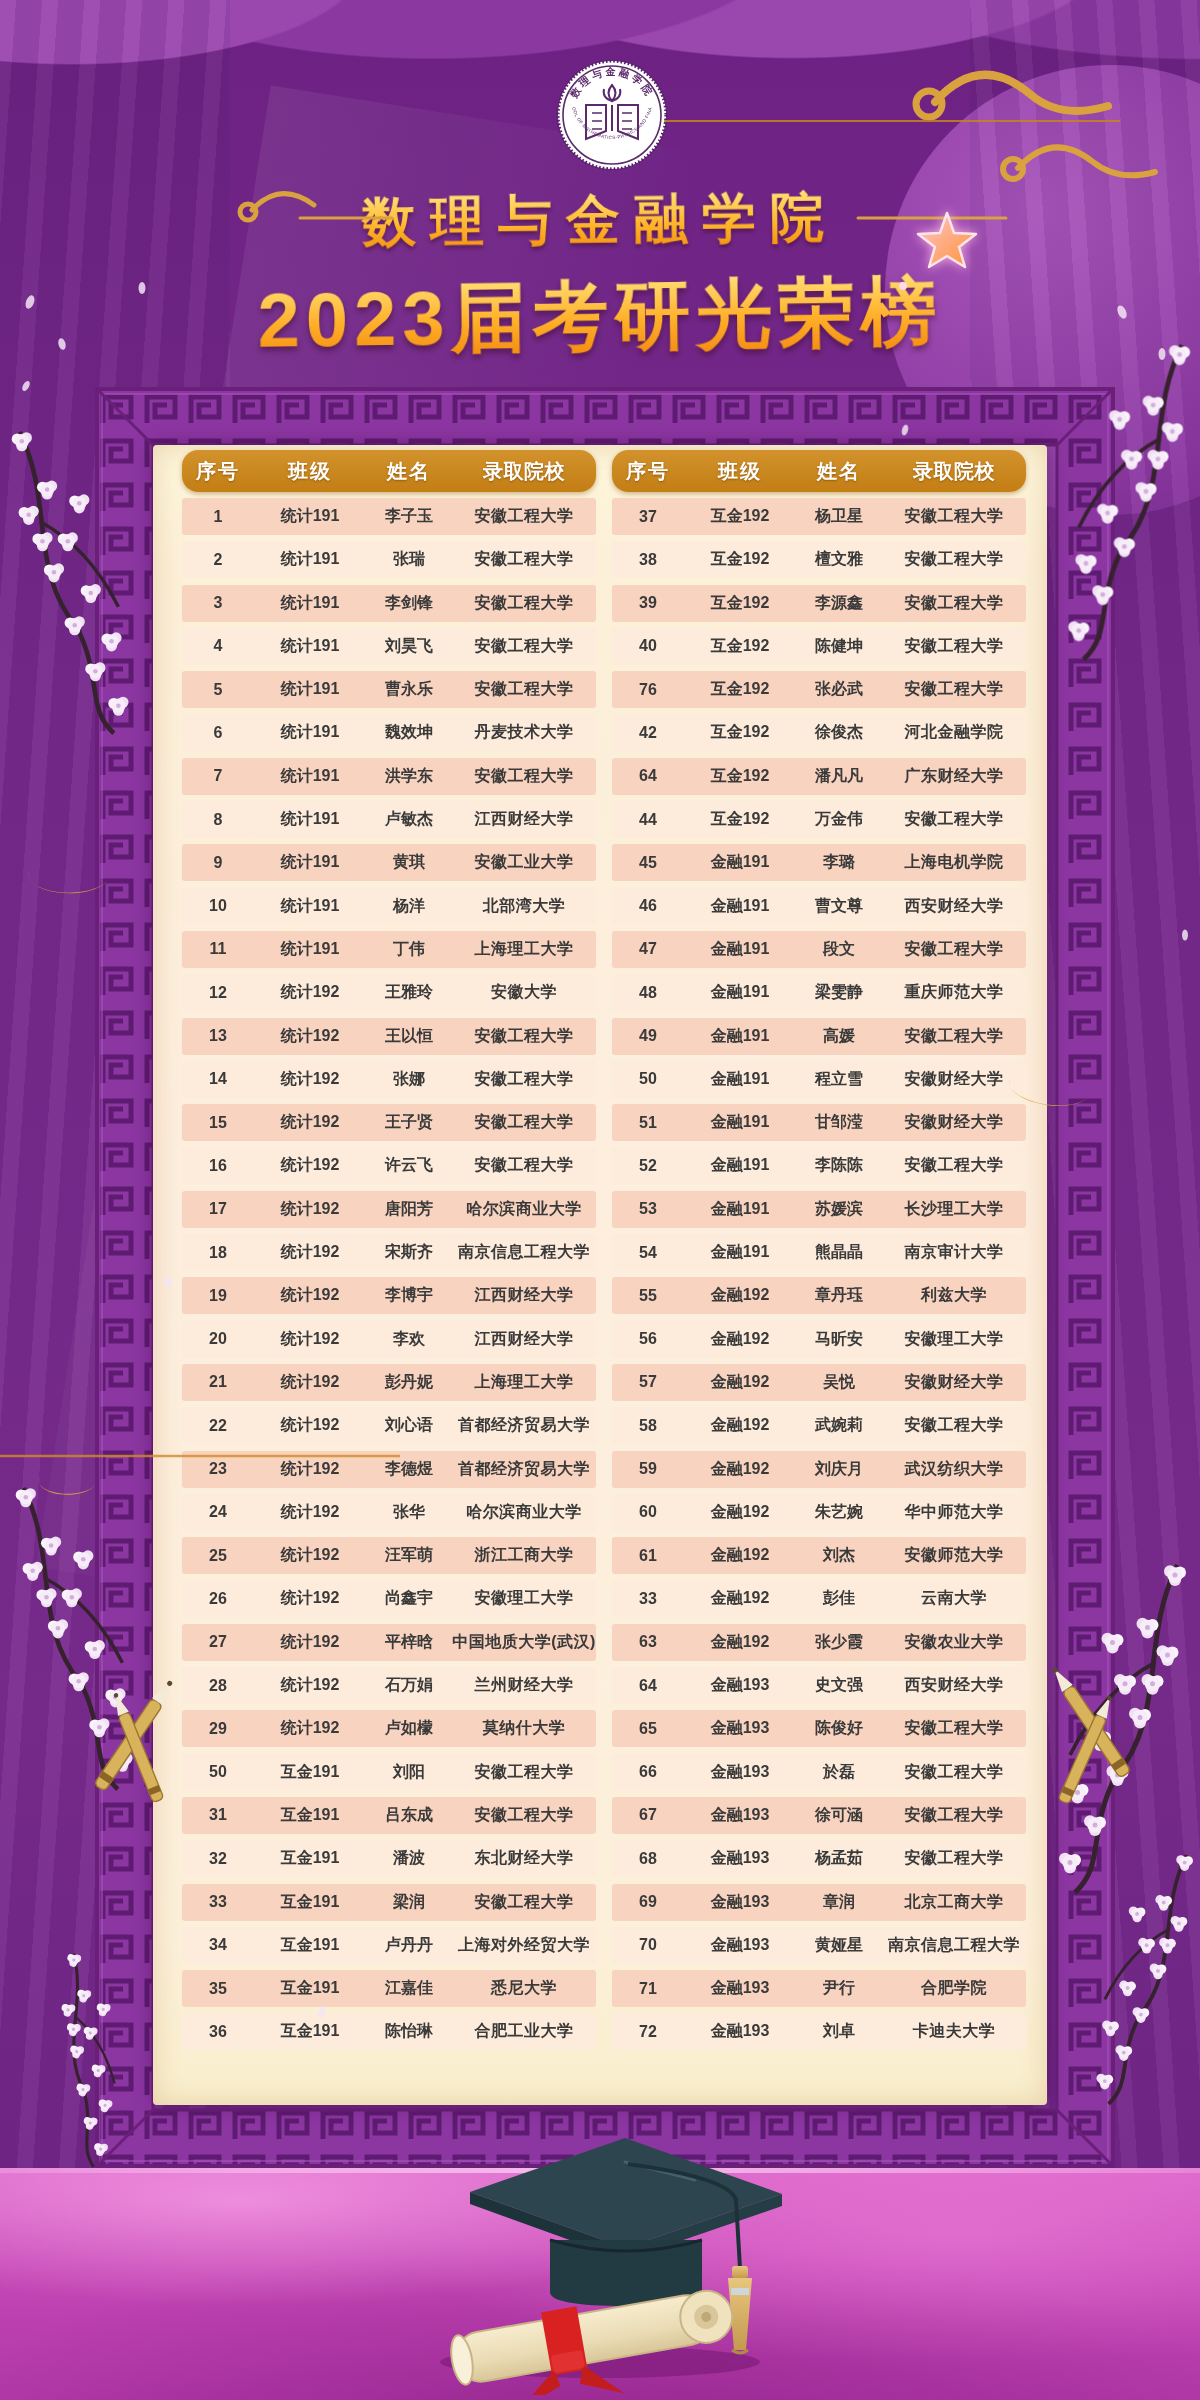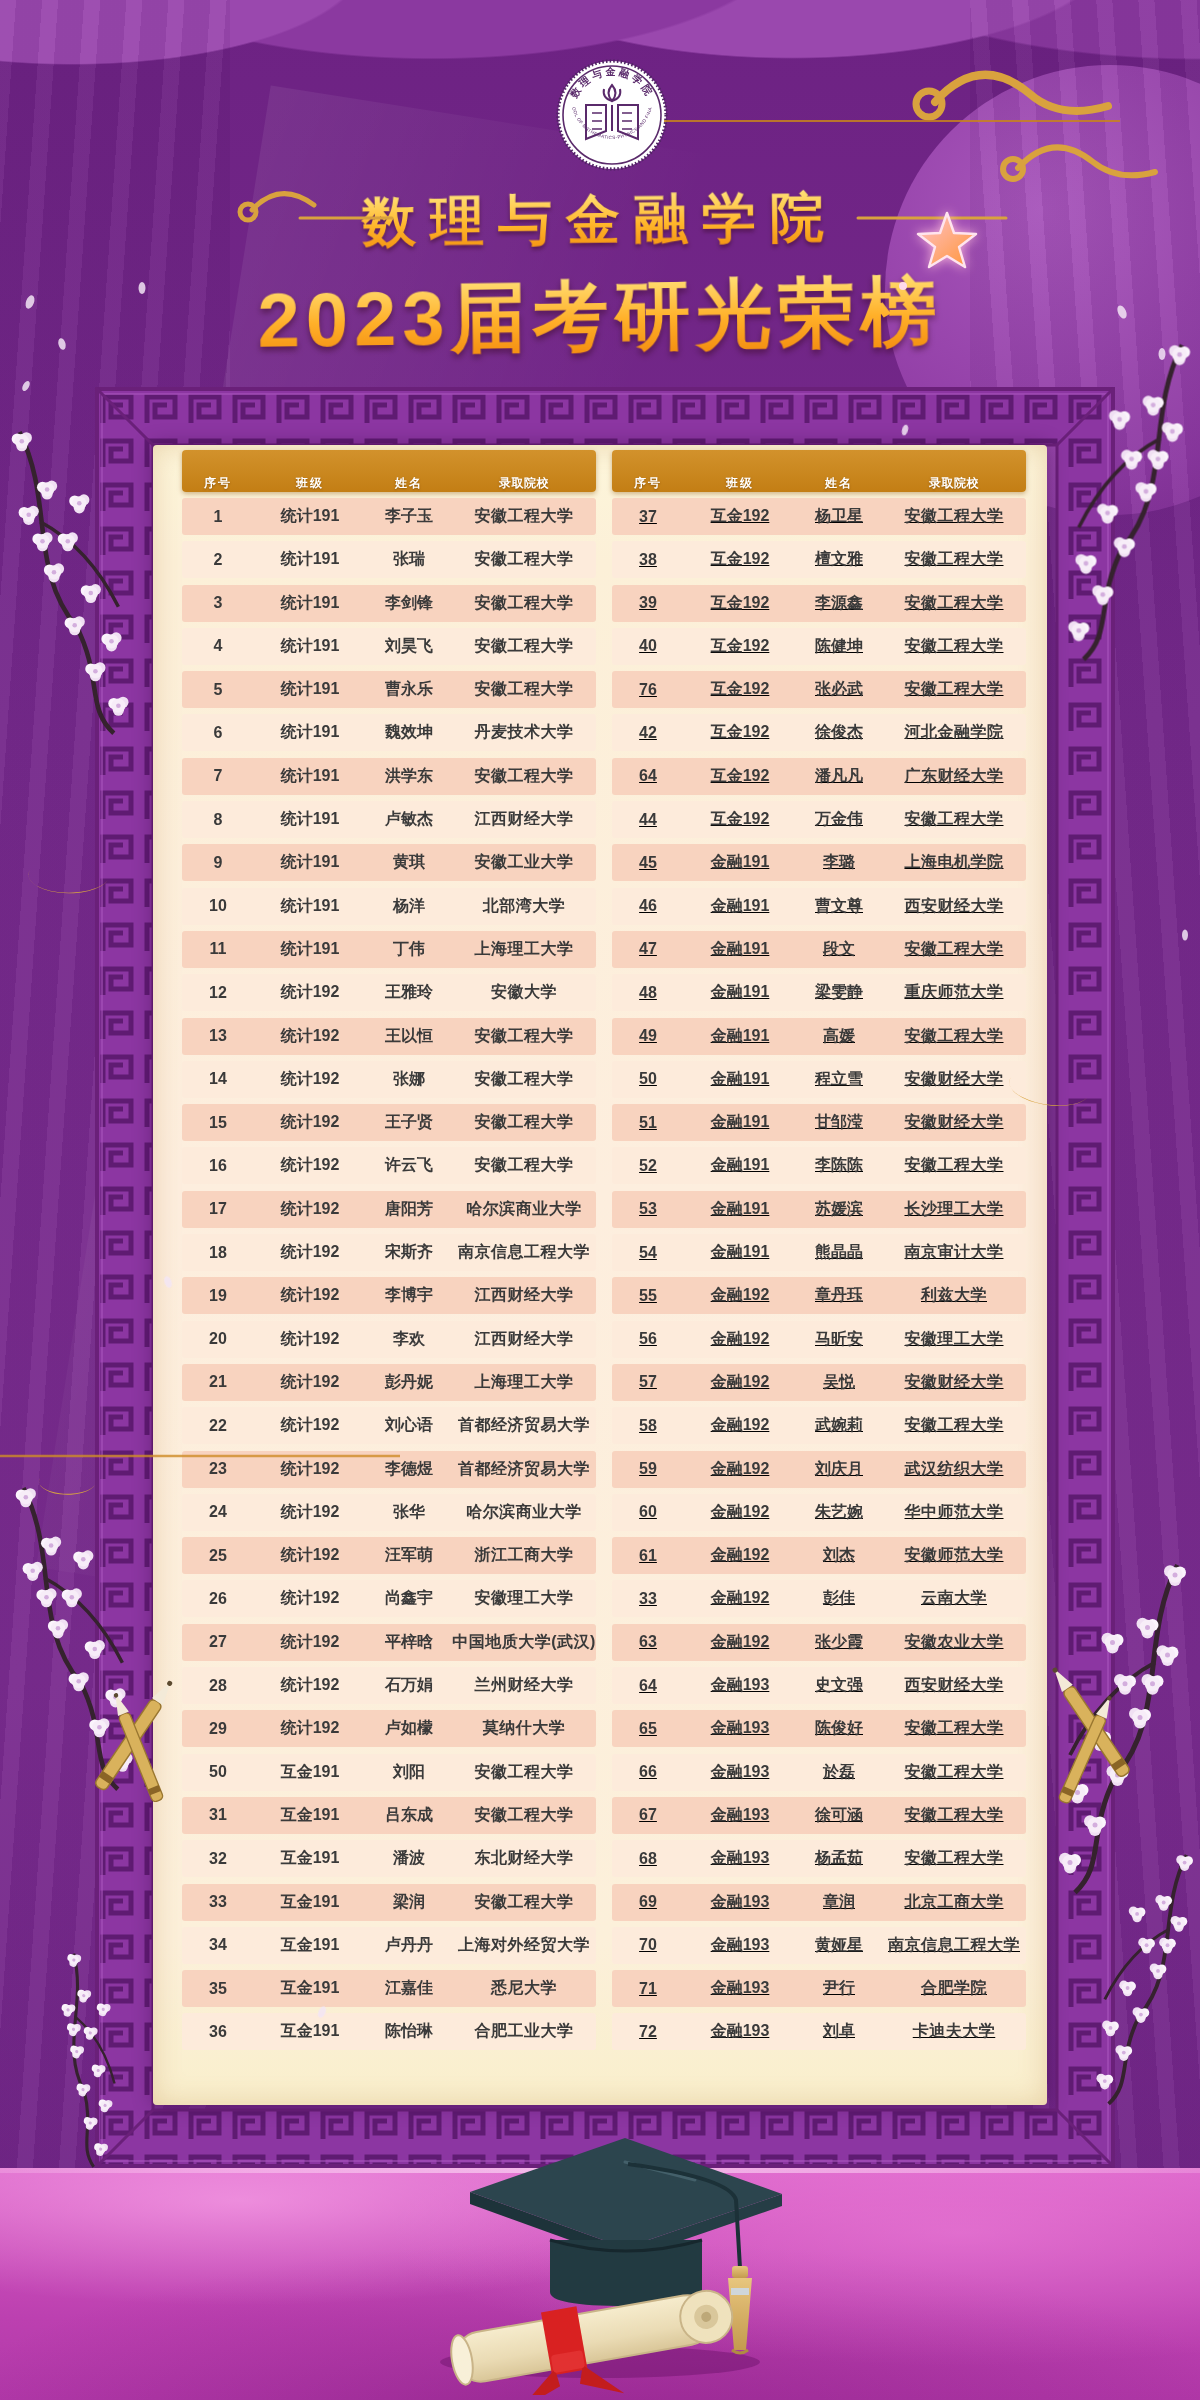--- a/index.html
+++ b/index.html
@@ -33,27 +33,27 @@
     font-size:76px;font-weight:900;letter-spacing:6px;
     background:linear-gradient(180deg,#ffe27a 8%,#ffb029 52%,#ef7f06 100%);
     -webkit-background-clip:text;background-clip:text;color:transparent;
     filter:drop-shadow(0 4px 3px rgba(60,10,40,.55));transform:rotate(-.8deg);}
   
   .frame{position:absolute;left:95px;top:387px;z-index:2;}
   .panel{position:absolute;left:153px;top:445px;width:894px;height:1660px;z-index:3;border-radius:4px;
     background:linear-gradient(180deg,#fdf6da 0%,#fcf0d8 7%,#fdeede 45%,#fcf0da 90%,#f9efcc 100%);
     box-shadow:inset 0 0 28px rgba(185,125,60,.28),0 0 20px rgba(50,5,60,.4);}
   
-  .thead{position:absolute;top:450px;width:414px;height:42px;display:flex;align-items:flex-end;z-index:6;
-    background:linear-gradient(180deg,#d2922c,#c37e14);border-radius:4px;
-    box-shadow:0 2px 5px rgba(140,85,10,.4);color:#fff;font-weight:700;font-size:12px;letter-spacing:2px;
+  .thead{position:absolute;top:450px;width:414px;height:42px;display:flex;align-items:center;z-index:6;
+    background:linear-gradient(180deg,#d2922c,#c37e14);border-radius:16px;
+    box-shadow:0 2px 5px rgba(140,85,10,.4);color:#fff;font-weight:700;font-size:20px;letter-spacing:2px;
     text-shadow:0 1px 2px rgba(110,60,0,.6);}
   .thead.left{left:182px;} .thead.right{left:612px;}
   .rows{position:absolute;top:498px;width:414px;z-index:6;}
-  .rows.left{left:182px;} .rows.right{left:612px;text-decoration:underline;}
+  .rows.left{left:182px;} .rows.right{left:612px;}
   .row{height:37px;margin-bottom:6.3px;border-radius:3px;display:flex;align-items:center;
     color:#3a3a3a;font-size:16px;font-weight:600;}
   .row.odd{background:#f8d3bf;} .row.even{background:#fdebdb;}
   .c-no{width:72px;text-align:center;} .c-cls{width:112px;text-align:center;}
   .c-name{width:86px;text-align:center;} .c-school{flex:1;text-align:center;letter-spacing:.5px;}
   
   .silk{position:absolute;left:0;top:2168px;width:1200px;height:232px;
     background:linear-gradient(180deg,#da64c9 0%,#cb50bb 28%,#bc40b0 65%,#b138a8 100%);}
   .silk::before{content:'';position:absolute;inset:0;
     background:

